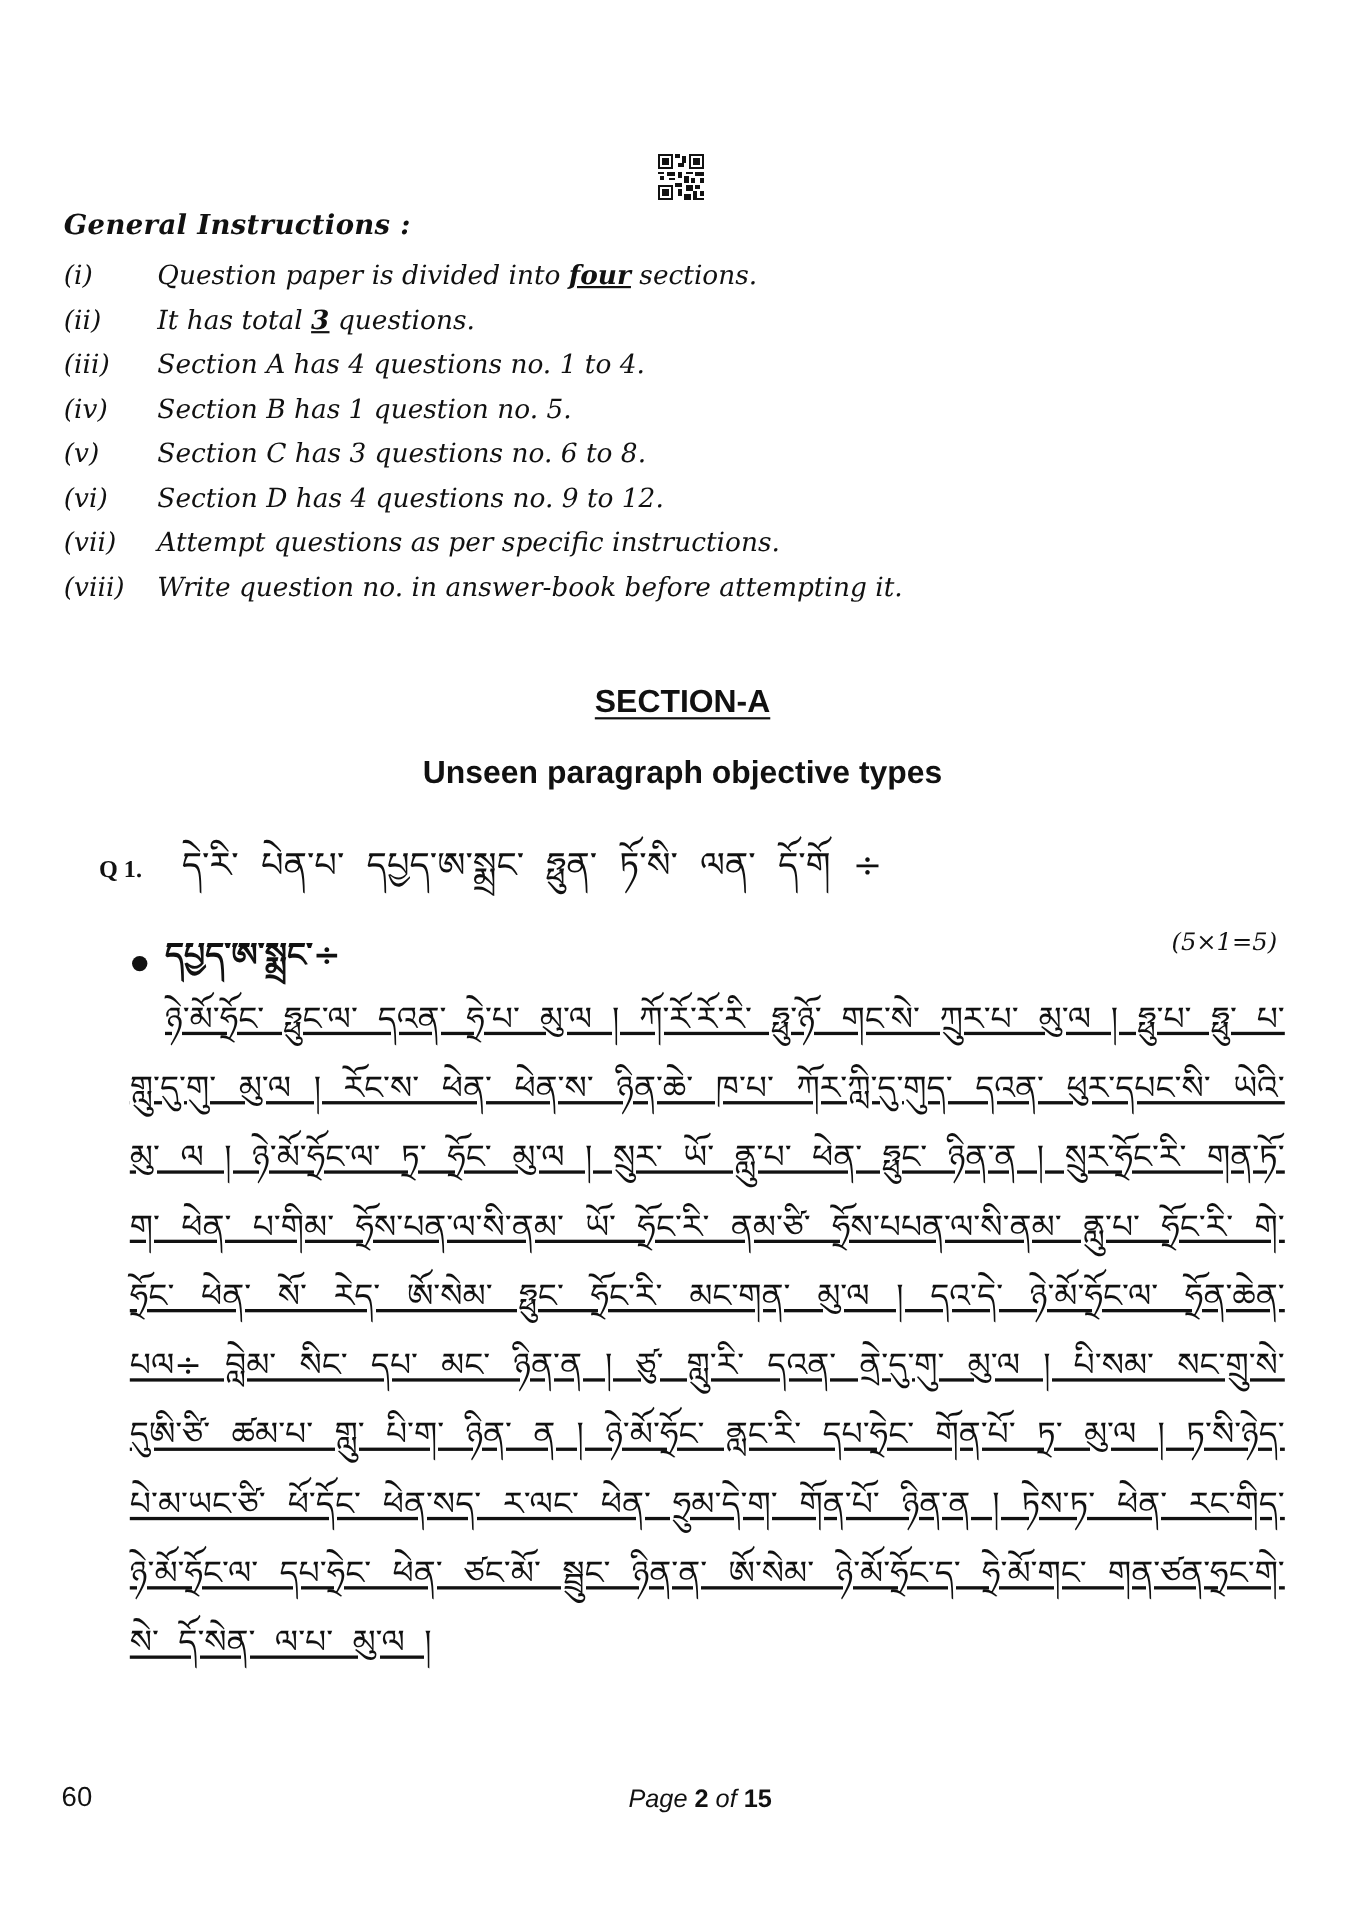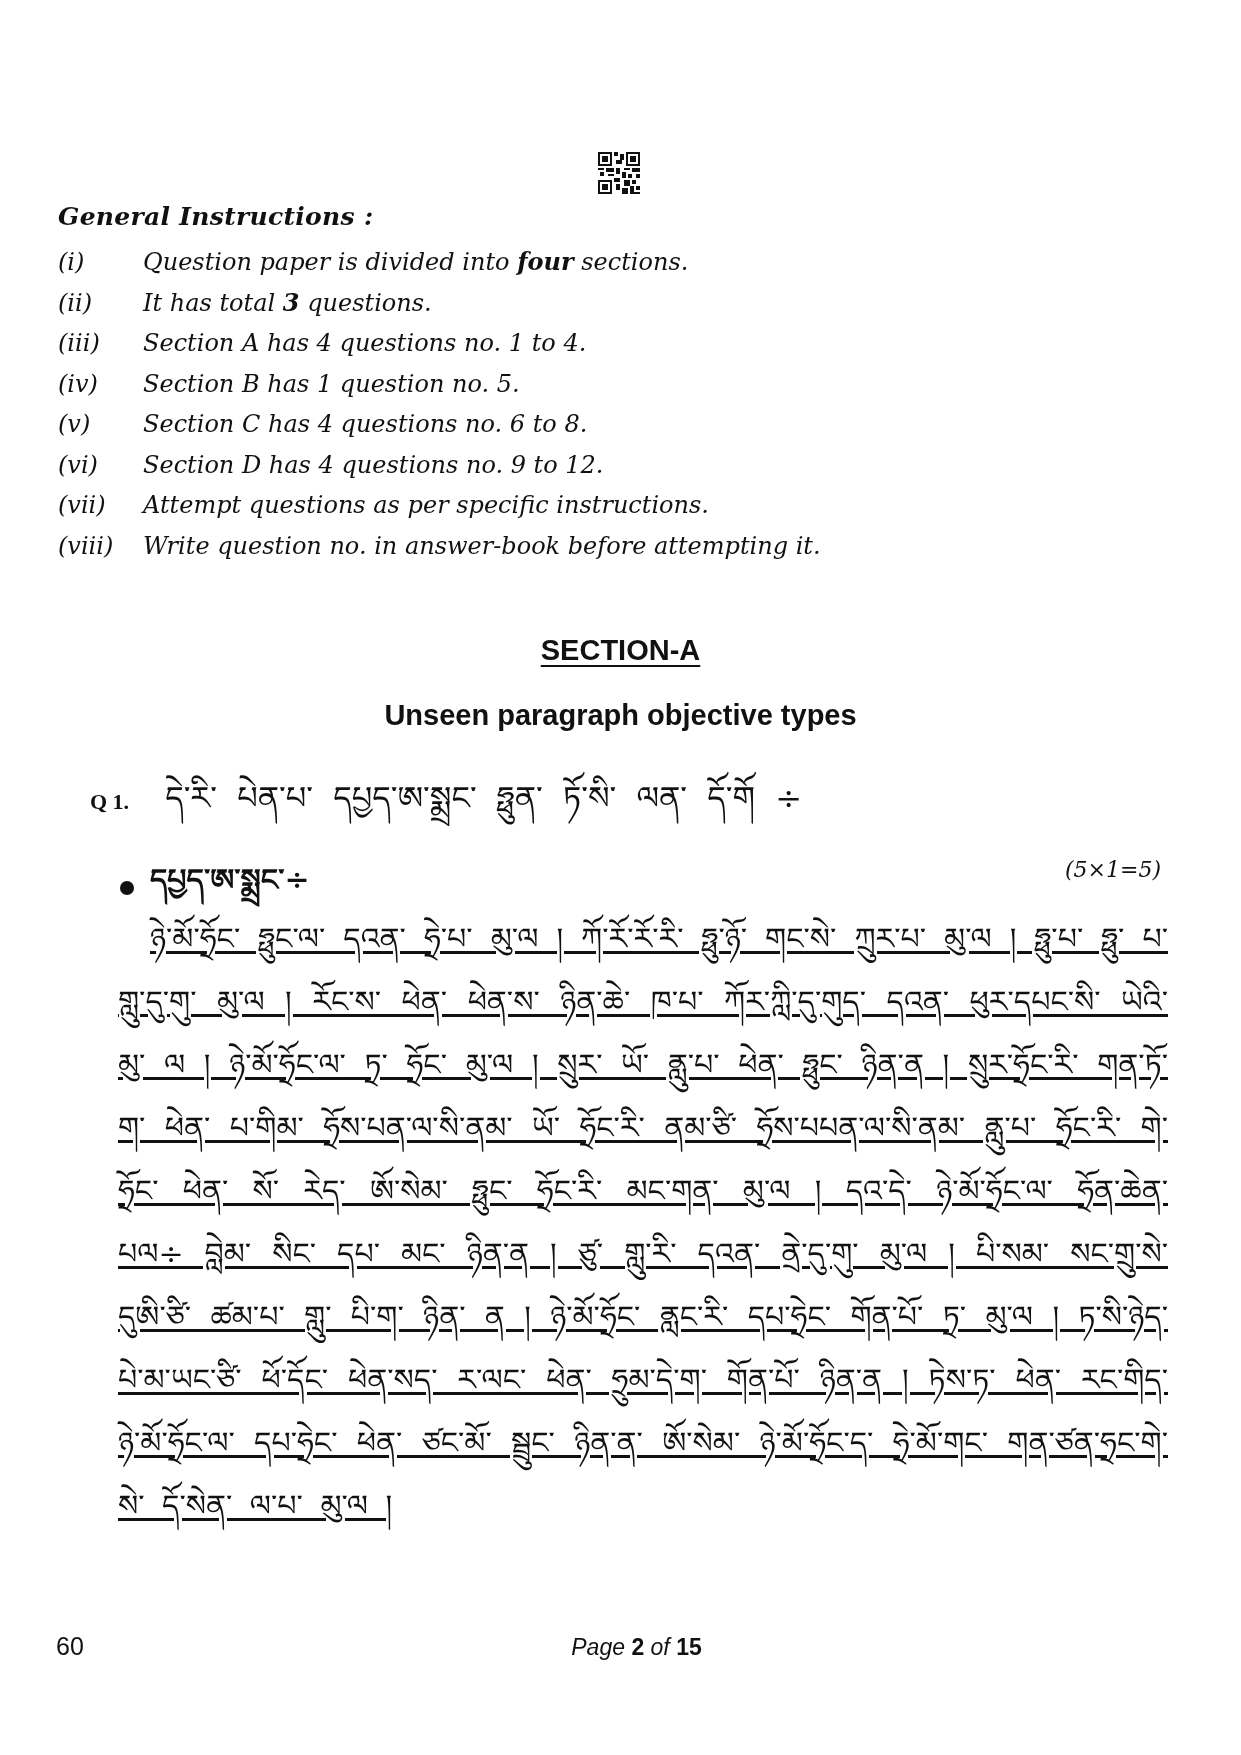--- a/index.html
+++ b/index.html
@@ -8,21 +8,21 @@
       background: #ffffff;
     }
     body {
       width: 1241px;
       height: 1755px;
       position: relative;
       overflow: hidden;
       color: #111111;
       font-family: "DejaVu Serif", serif;
     }
-    .page { position: absolute; left: 0; top: 12px; width: 1241px; height: 1257px; }
+    .page { position: absolute; left: 0; top: 0; width: 1241px; height: 1257px; }
 
     
     .qr {
       position: absolute;
       left: 598px; top: 140px;
       width: 42px; height: 42px;
     }
 
     
     .gi-title {
@@ -39,21 +39,21 @@
       left: 58px; top: 230px;
       margin: 0; padding: 0;
       list-style: none;
       font-family: "DejaVu Serif", serif;
       font-style: italic;
       font-size: 24px;
       line-height: 40.5px;
     }
     .gi-item { display: flex; }
     .gi-num { width: 85px; flex: none; }
-    .gi-text b { font-weight: bold; }
+    .gi-text b { font-weight: bold; text-decoration: underline; }
 
     
     .section-title {
       position: absolute;
       left: 0; width: 1241px;
       top: 622px;
       text-align: center;
       font-family: "Liberation Sans", sans-serif;
       font-weight: bold;
       font-size: 29px;
@@ -194,21 +194,21 @@
     <li class="gi-item">
       <span class="gi-num">(iii)</span>
       <span class="gi-text">Section A has 4 questions no. 1 to 4.</span>
     </li>
     <li class="gi-item">
       <span class="gi-num">(iv)</span>
       <span class="gi-text">Section B has 1 question no. 5.</span>
     </li>
     <li class="gi-item">
       <span class="gi-num">(v)</span>
-      <span class="gi-text">Section C has 4 questions no. 6 to 8.</span>
+      <span class="gi-text">Section C has 3 questions no. 6 to 8.</span>
     </li>
     <li class="gi-item">
       <span class="gi-num">(vi)</span>
       <span class="gi-text">Section D has 4 questions no. 9 to 12.</span>
     </li>
     <li class="gi-item">
       <span class="gi-num">(vii)</span>
       <span class="gi-text">Attempt questions as per specific instructions.</span>
     </li>
     <li class="gi-item">

